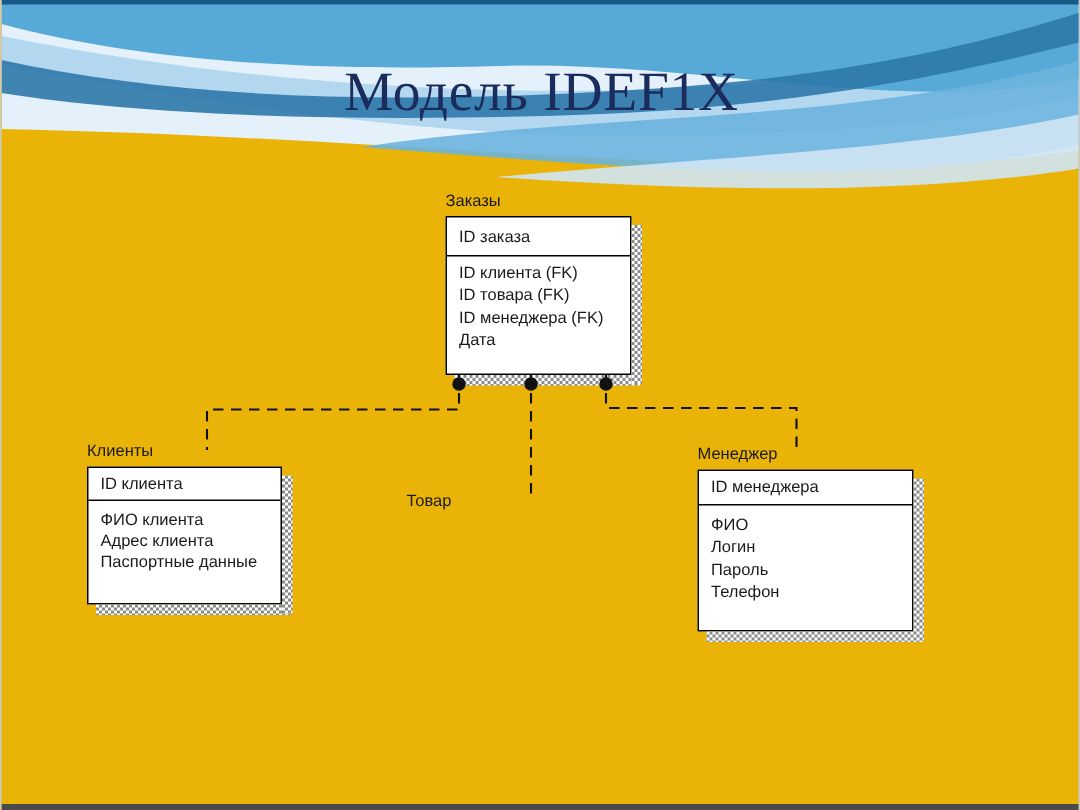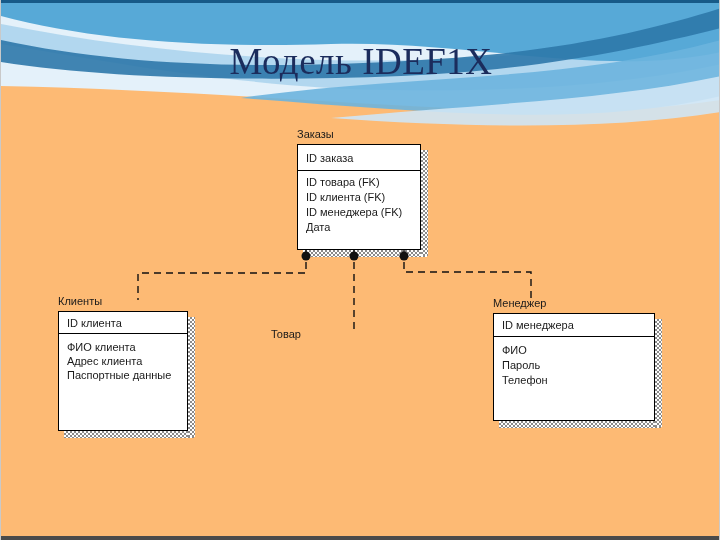--- a/index.html
+++ b/index.html
@@ -1,18 +1,18 @@
 <!DOCTYPE html>
 <html><head>
 <meta charset="utf-8">
 <style>
   html,body{margin:0;padding:0;}
   body{font-family:"Liberation Sans",sans-serif;background:#888;}
   #slide{
-    position:relative;width:720px;height:540px;background:#fdba74;
+    position:relative;width:720px;height:540px;background:#eab308;
     overflow:hidden;box-sizing:border-box;
     border-left:1px solid #c9c9c9;border-right:1px solid #c9c9c9;
   }
   
   #banner{position:absolute;top:0;left:0;width:720px;height:135px;}
   
   #bottom-edge{position:absolute;left:0;bottom:0;width:720px;height:4px;background:#4a4a4a;}
   
   #title{
     position:absolute;top:40px;left:0;width:720px;text-align:center;
@@ -60,50 +60,51 @@
     <rect x="0" y="0" width="720" height="3" fill="#175a88"></rect>
   </svg>
 
   <div id="title">Модель IDEF1X</div>
 
   <div class="entity" style="left:296px;top:127px">
     <div class="ent-label">Заказы</div>
     <div class="tbl" style="width:124px;height:106px">
       <div class="pk" style="height:26px">ID заказа</div>
       <div class="attrs" style="line-height:15px">
+        <div class="attr">ID клиента (FK)</div>
         <div class="attr">ID товара (FK)</div>
-        <div class="attr">ID клиента (FK)</div>
         <div class="attr">ID менеджера (FK)</div>
         <div class="attr">Дата</div>
       </div>
     </div>
   </div>
 
   <div class="entity" style="left:57px;top:294px">
     <div class="ent-label">Клиенты</div>
-    <div class="tbl" style="width:130px;height:120px">
+    <div class="tbl" style="width:130px;height:92px">
       <div class="pk" style="height:22px">ID клиента</div>
       <div class="attrs" style="line-height:14px;padding-top:6px">
         <div class="attr">ФИО клиента</div>
         <div class="attr">Адрес клиента</div>
         <div class="attr">Паспортные данные</div>
       </div>
     </div>
   </div>
 
   <div class="entity" style="left:270px;top:327px">
     <div class="ent-label">Товар</div>
   </div>
 
-  <div class="entity" style="left:492px;top:296px">
+  <div class="entity" style="left:464px;top:296px">
     <div class="ent-label">Менеджер</div>
-    <div class="tbl" style="width:162px;height:108px">
+    <div class="tbl" style="width:144px;height:108px">
       <div class="pk" style="height:23px">ID менеджера</div>
       <div class="attrs" style="line-height:15px;padding-top:6px">
         <div class="attr">ФИО</div>
+        <div class="attr">Логин</div>
         <div class="attr">Пароль</div>
         <div class="attr">Телефон</div>
       </div>
     </div>
   </div>
 
   <svg id="connectors" viewBox="0 0 720 540">
     <g stroke="#111" stroke-width="1.4" fill="none" stroke-dasharray="7 5">
       <path d="M305,250 V273 H137 V300"></path>
       <path d="M353,250 V330"></path>

